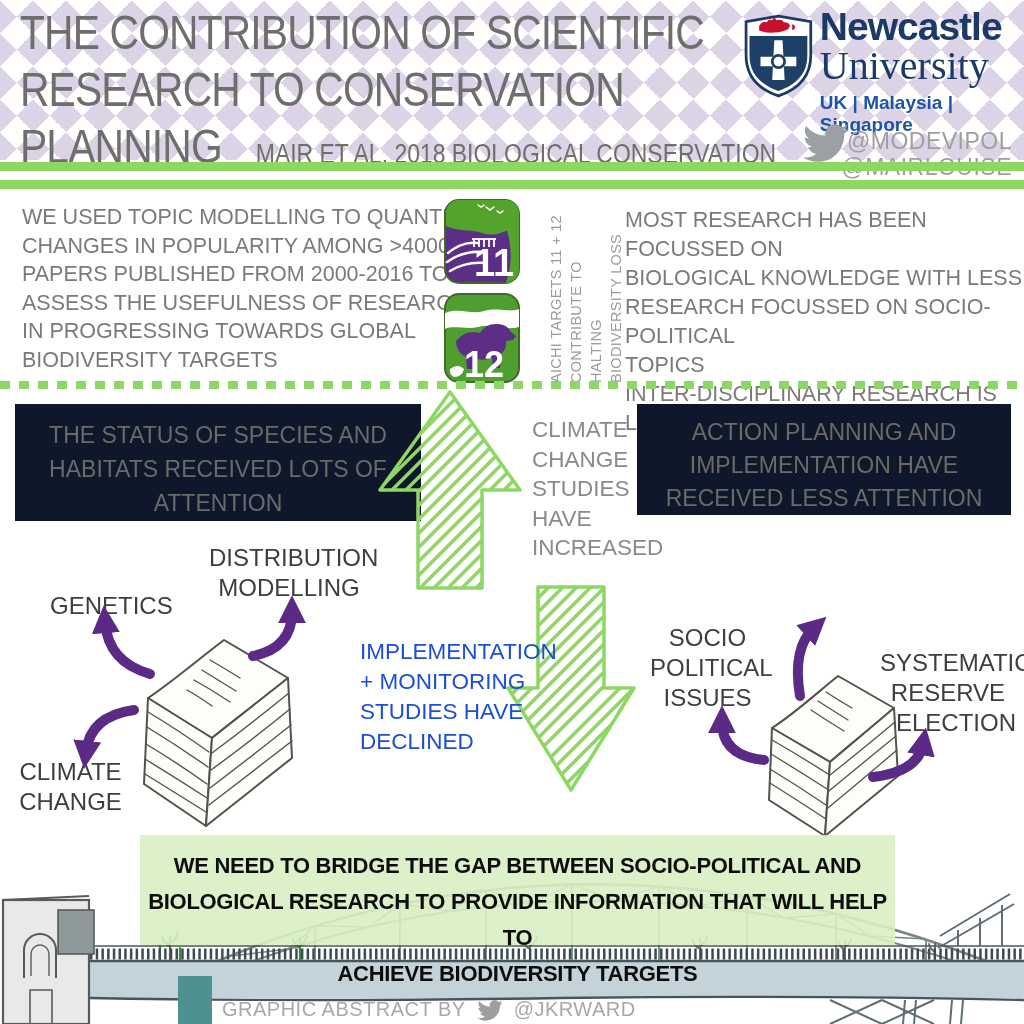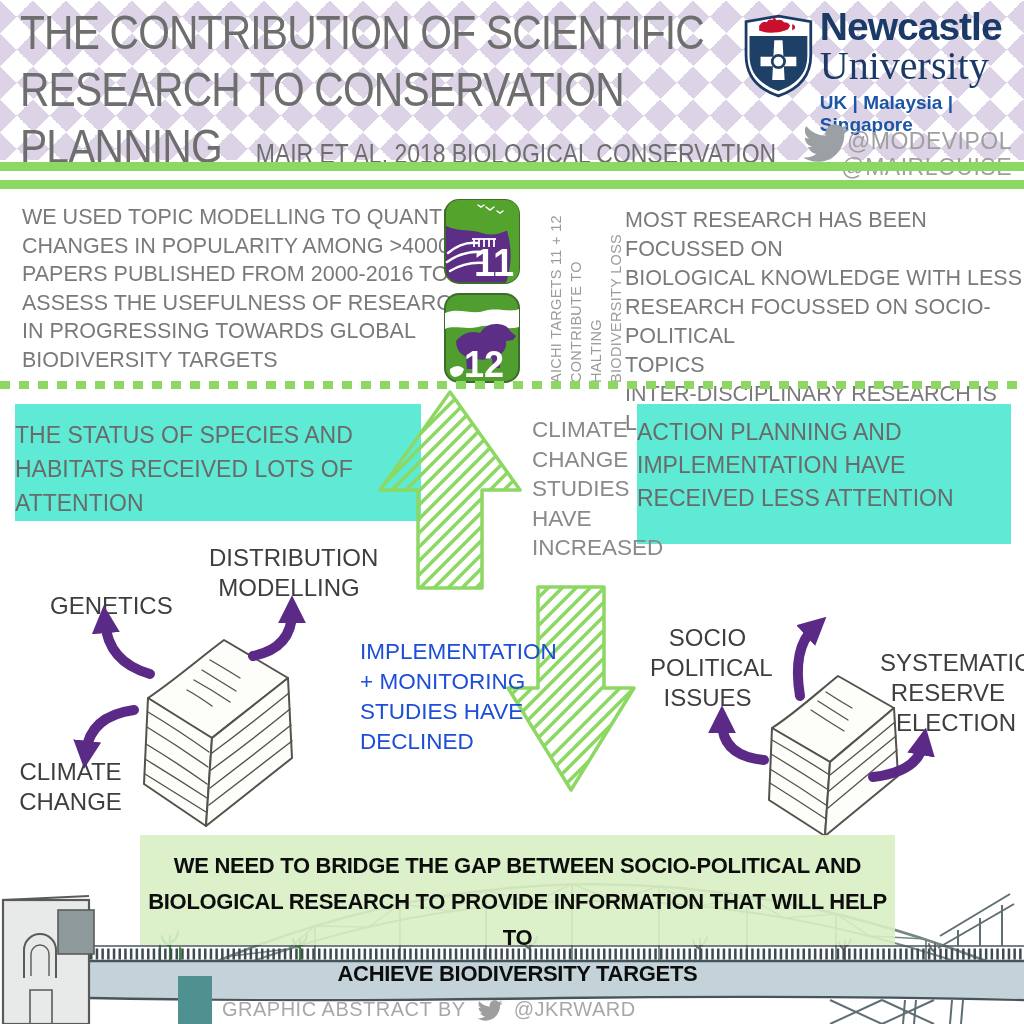--- a/index.html
+++ b/index.html
@@ -29,23 +29,23 @@
 
   
   .intro-left{left:22px;top:203px;color:#7A7A7A;font-size:21.5px;line-height:28.5px;}
   .intro-right{left:625px;top:206px;color:#7A7A7A;font-size:21.5px;line-height:29px;}
   .aichi-v{left:546px;top:383px;width:186px;transform:rotate(-90deg);transform-origin:0 0;
            color:#9B9B9B;font-size:14.5px;line-height:20px;letter-spacing:.3px;}
   .dash-line{left:0;top:381px;width:1024px;height:8px;
      background:repeating-linear-gradient(90deg,#8CD863 0 10px,transparent 10px 19px);}
 
   
-  .pbox{background:#5eead4;color:#6A6A6A;box-sizing:border-box;}
+  .pbox{background:#0f172a;color:#6A6A6A;text-align:center;box-sizing:border-box;}
   .pbox-left{left:15px;top:404px;width:406px;height:117px;font-size:23px;line-height:34px;padding-top:14px;}
-  .pbox-right{left:637px;top:404px;width:374px;height:140px;font-size:23px;line-height:33px;padding-top:12px;}
+  .pbox-right{left:637px;top:404px;width:374px;height:111px;font-size:23px;line-height:33px;padding-top:12px;}
 
   .up-text{left:532px;top:415px;color:#8A8A8A;font-size:22.5px;line-height:29.5px;}
   .down-text{left:360px;top:637px;color:#1d4ed8;font-size:22.5px;line-height:30px;}
 
   
   .lbl{color:#3E3E3E;font-size:24px;line-height:30px;text-align:center;}
   .lbl-dist{left:193px;top:543px;width:160px;margin-left:16px;}
   .lbl-gen{left:50px;top:591px;width:115px;}
   .lbl-cc{left:18px;top:757px;width:105px;}
   .lbl-socio{left:650px;top:623px;width:115px;}

